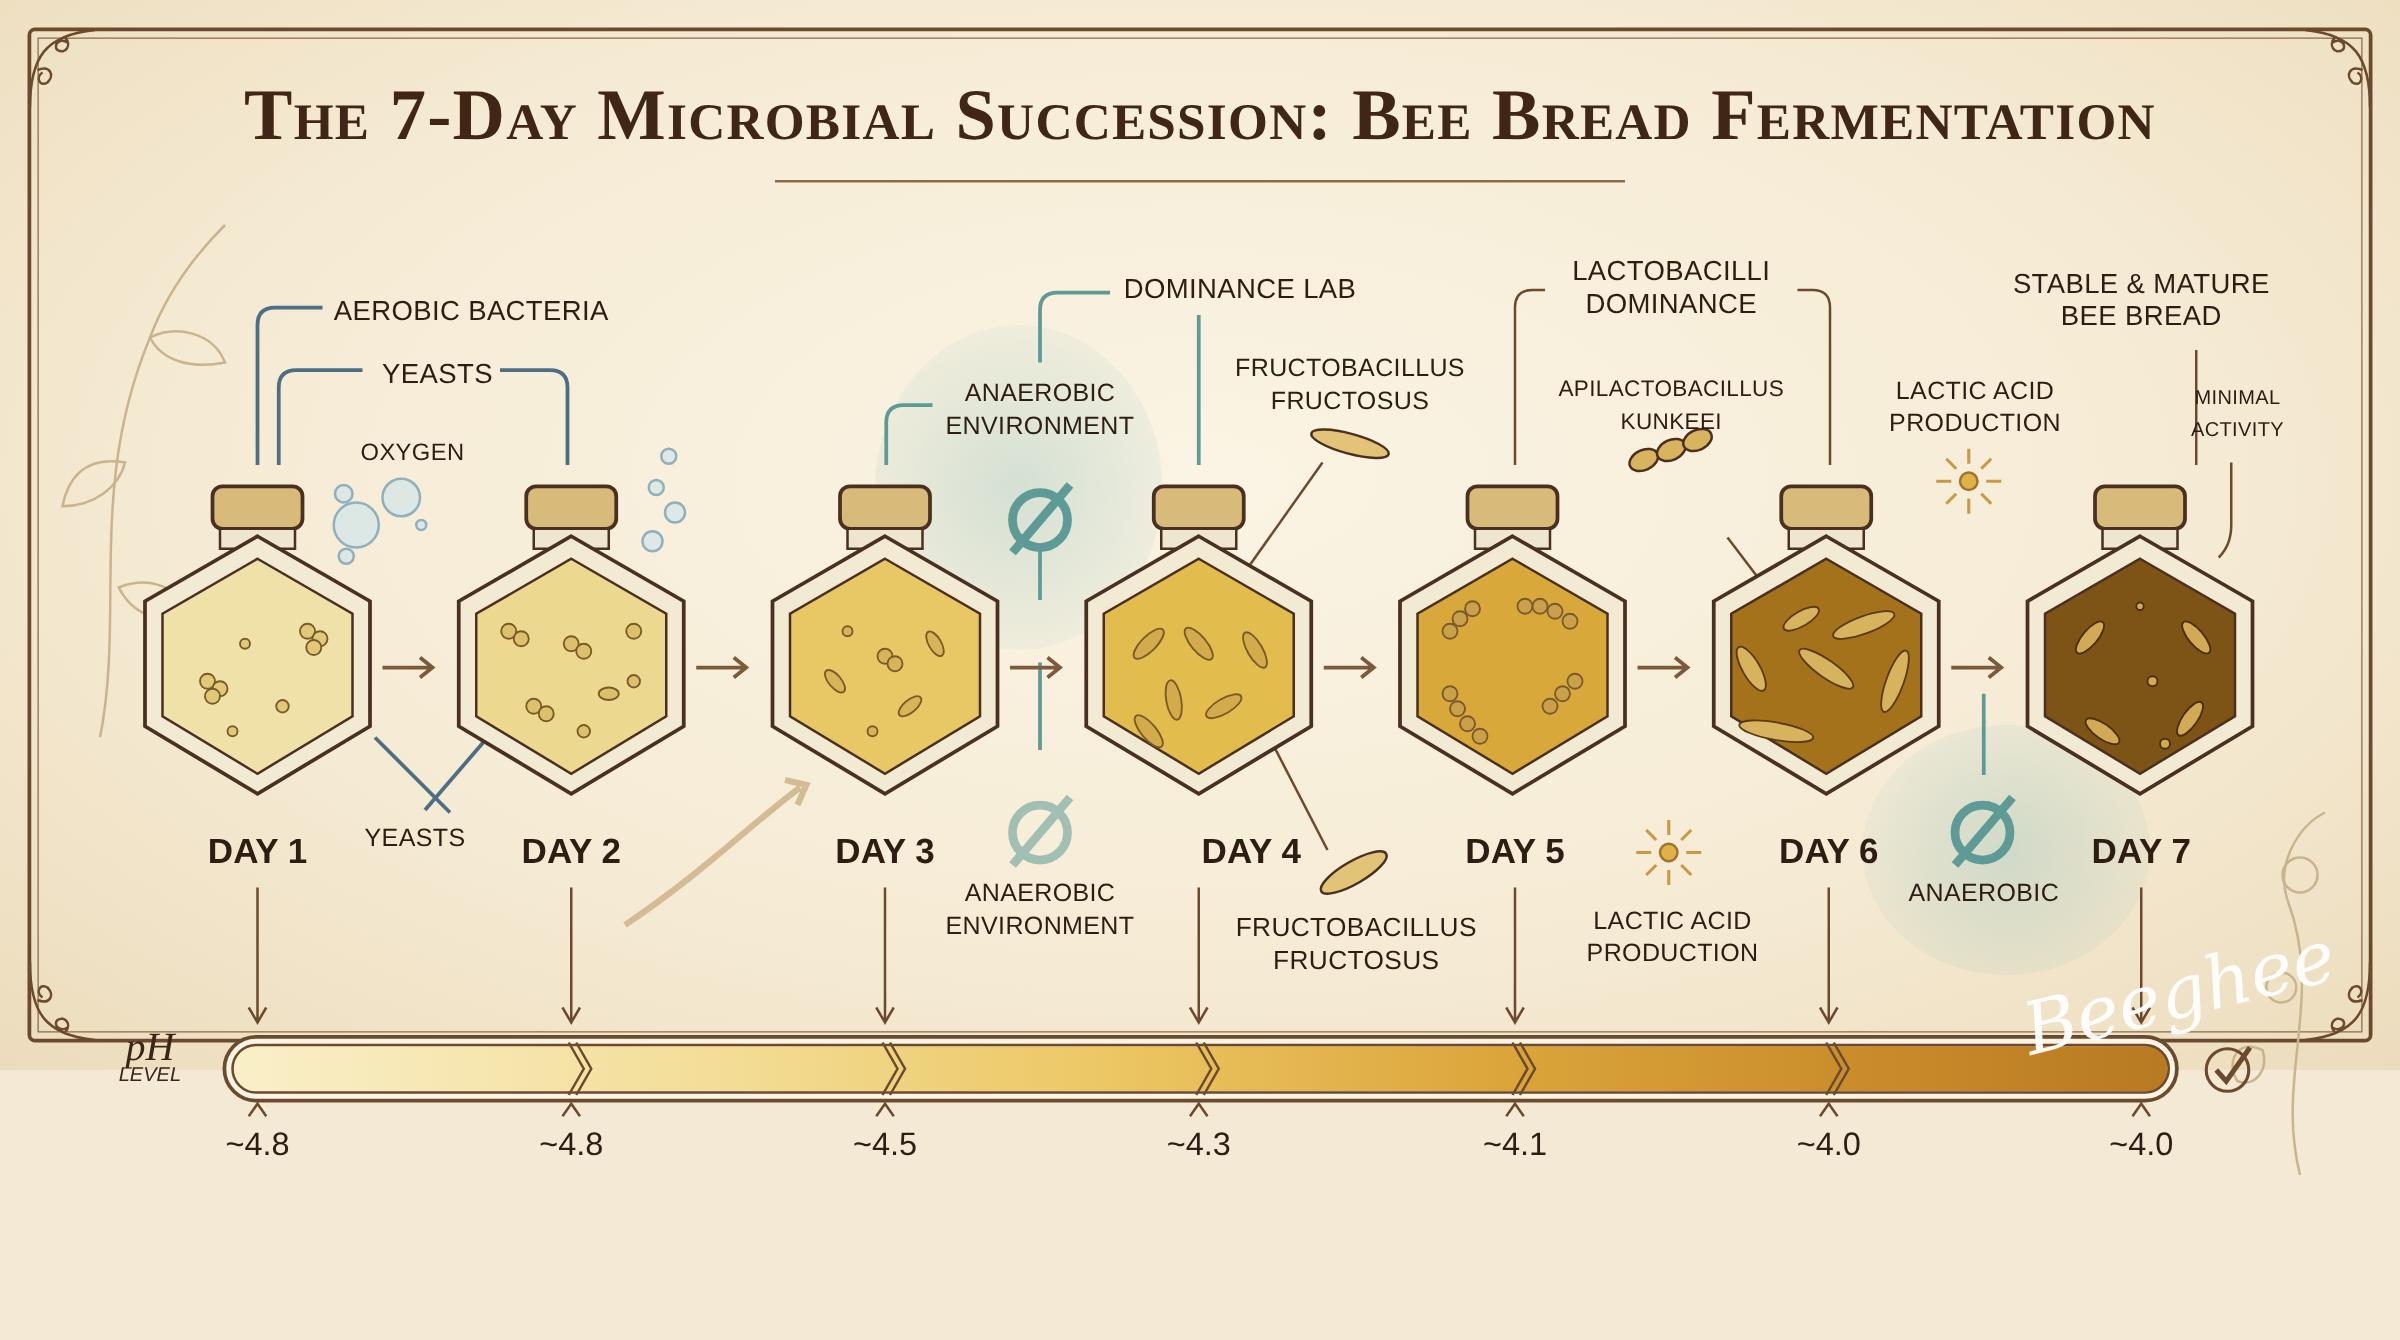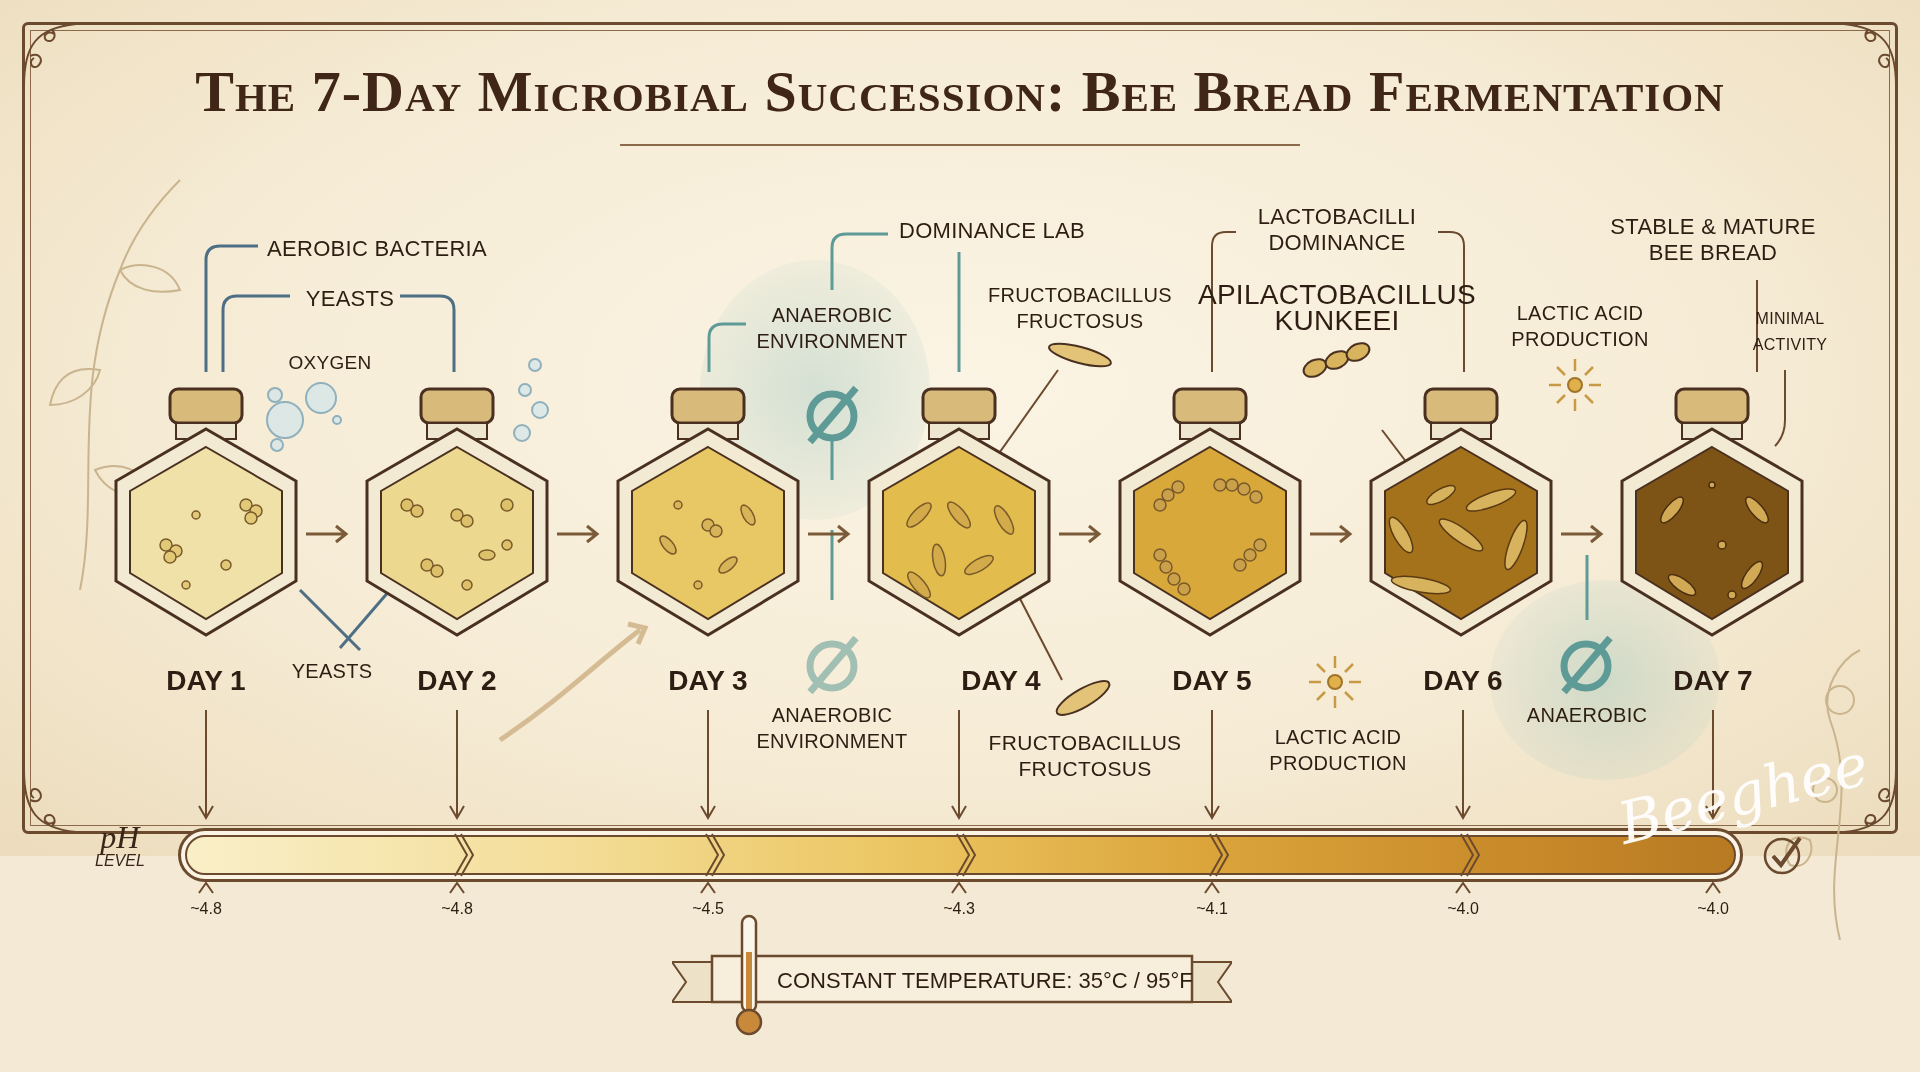--- a/index.html
+++ b/index.html
@@ -11,21 +11,21 @@
   .title{position:absolute;left:0;right:0;top:58px;text-align:center;font-family:"Liberation Serif",serif;font-variant:small-caps;font-weight:bold;font-size:58px;letter-spacing:1px;color:#3f2617;}
   .title-rule{position:absolute;left:620px;width:680px;top:144px;height:2px;background:#8a6a4a;}
   .lbl{position:absolute;font-family:"Liberation Sans Narrow","Liberation Sans",sans-serif;font-size:22px;color:#2d1d12;text-align:center;line-height:26px;white-space:nowrap;transform:translateX(-50%);letter-spacing:0.3px;}
   .day{position:absolute;font-size:28px;font-weight:bold;color:#2d1d12;transform:translateX(-50%);white-space:nowrap;}
   .jar{position:absolute;width:200px;height:260px;}
   .ph-label{position:absolute;left:95px;top:825px;text-align:center;line-height:24px;font-style:italic;}
   .ph-label .ph{font-size:32px;font-family:"Liberation Serif",serif;}
   .ph-label .lv{font-size:16px;}
   .ph-bar{position:absolute;left:178px;top:828px;width:1565px;height:54px;border:3px solid #6b4a2e;border-radius:27px;box-sizing:border-box;padding:4px;background:#fbf4e4;}
   .ph-fill{width:100%;height:100%;border-radius:22px;border:2px solid #6b4a2e;box-sizing:border-box;background:linear-gradient(90deg,#f9efc8 0%,#f3dd97 25%,#ecc764 45%,#dca63c 65%,#c98b2a 85%,#b87a22 100%);}
-  .ph-val{position:absolute;top:900px;font-size:16px;color:#2d1d12;transform:translateX(-50%);}
+  .ph-val{position:absolute;top:900px;font-size:26px;color:#2d1d12;transform:translateX(-50%);}
   .banner{position:absolute;left:672px;top:952px;width:560px;height:56px;}
   .banner-text{position:absolute;left:105px;top:16px;font-size:22px;color:#2d1d12;white-space:nowrap;}
   .signature{position:absolute;right:50px;bottom:28px;font-family:"DejaVu Serif",serif;font-style:italic;font-size:58px;color:#ffffff;transform:rotate(-14deg);opacity:0.95;}
   .check{position:absolute;left:1762px;top:832px;width:44px;height:44px;}
 </style>
 </head>
 <body>
 
 <div class="page">
   <div class="frame"></div>
@@ -308,21 +308,21 @@
   <div class="lbl" style="left:332px;top:658px;font-size:20px">YEASTS</div>
 
   <div class="lbl" style="left:992px;top:218px">DOMINANCE LAB</div>
   <div class="lbl" style="left:832px;top:302px;font-size:20px"><span>ANAEROBIC</span><br><span>ENVIRONMENT</span></div>
   <div class="lbl" style="left:832px;top:702px;font-size:20px"><span>ANAEROBIC</span><br><span>ENVIRONMENT</span></div>
 
   <div class="lbl" style="left:1080px;top:282px;font-size:20px"><span>FRUCTOBACILLUS</span><br><span>FRUCTOSUS</span></div>
   <div class="lbl" style="left:1085px;top:730px;font-size:21px"><span>FRUCTOBACILLUS</span><br><span>FRUCTOSUS</span></div>
 
   <div class="lbl" style="left:1337px;top:204px"><span>LACTOBACILLI</span><br><span>DOMINANCE</span></div>
-  <div class="lbl" style="left:1337px;top:282px;font-size:28px"><span>APILACTOBACILLUS</span><br><span>KUNKEEI</span></div>
+  <div class="lbl" style="left:1337px;top:298px;font-size:18px"><span>APILACTOBACILLUS</span><br><span>KUNKEEI</span></div>
 
   <div class="lbl" style="left:1580px;top:300px;font-size:20px"><span>LACTIC ACID</span><br><span>PRODUCTION</span></div>
   <div class="lbl" style="left:1338px;top:724px;font-size:20px"><span>LACTIC ACID</span><br><span>PRODUCTION</span></div>
 
   <div class="lbl" style="left:1713px;top:214px"><span>STABLE &amp; MATURE</span><br><span>BEE BREAD</span></div>
   <div class="lbl" style="left:1790px;top:306px;font-size:16px"><span>MINIMAL</span><br><span>ACTIVITY</span></div>
   <div class="lbl" style="left:1587px;top:702px;font-size:20px">ANAEROBIC</div>
 
   <div class="day" style="left:206px;top:665px">DAY 1</div>
   <div class="day" style="left:457px;top:665px">DAY 2</div>
@@ -354,28 +354,15 @@
     </svg>
 
   <div class="ph-val" style="left:206px">~4.8</div>
   <div class="ph-val" style="left:457px">~4.8</div>
   <div class="ph-val" style="left:708px">~4.5</div>
   <div class="ph-val" style="left:959px">~4.3</div>
   <div class="ph-val" style="left:1212px">~4.1</div>
   <div class="ph-val" style="left:1463px">~4.0</div>
   <div class="ph-val" style="left:1713px">~4.0</div>
 
-  <div class="banner">
-    <svg style="position:absolute;left:0;top:0;width:560px;height:56px" viewBox="0 0 560 56">
-      <path d="M0 10 L40 10 L40 50 L0 50 L14 30 Z" fill="#ede1c8" stroke="#6b4a2e" stroke-width="2"></path>
-      <path d="M560 10 L520 10 L520 50 L560 50 L546 30 Z" fill="#ede1c8" stroke="#6b4a2e" stroke-width="2"></path>
-      <rect x="40" y="4" width="480" height="46" fill="#f7eedb" stroke="#6b4a2e" stroke-width="2.5"></rect>
-    </svg>
-    <svg style="position:absolute;left:62px;top:-40px;width:30px;height:128px" viewBox="0 0 30 128">
-      <rect x="8" y="4" width="14" height="96" rx="7" fill="#fbf6ea" stroke="#6b4a2e" stroke-width="2.5"></rect>
-      <rect x="12" y="40" width="6" height="64" fill="#c8893a"></rect>
-      <circle cx="15" cy="110" r="12" fill="#c8893a" stroke="#6b4a2e" stroke-width="2.5"></circle>
-    </svg>
-    <div class="banner-text">CONSTANT TEMPERATURE: 35°C / 95°F</div>
-  </div>
 
   <div class="signature">Beeghee</div>
 </div>
 
 </body></html>

